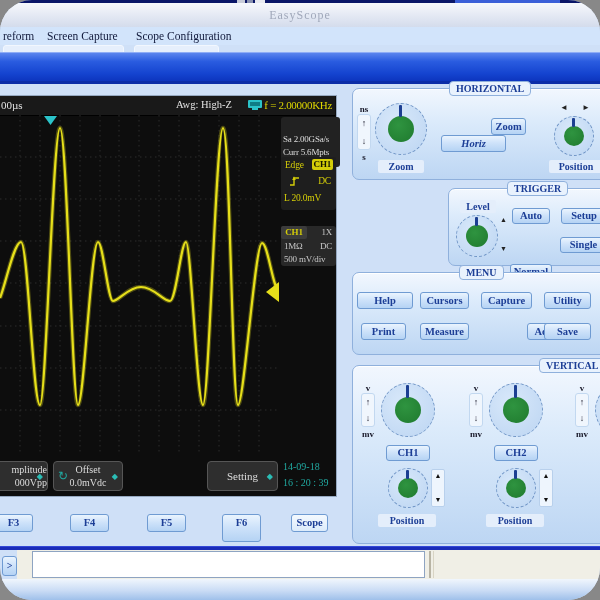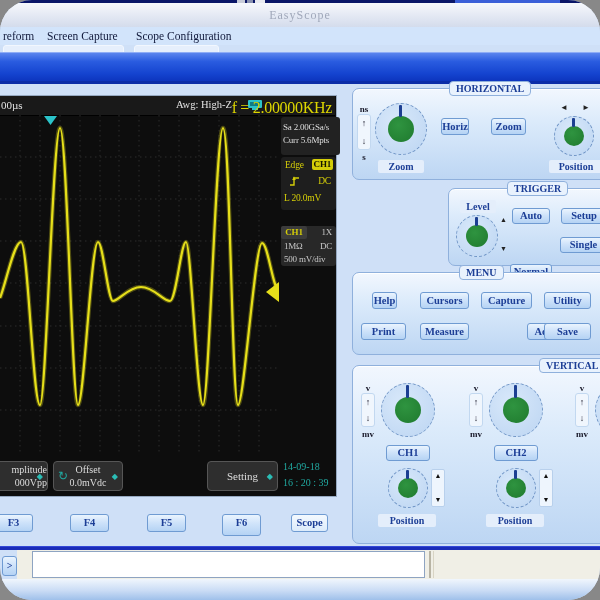--- a/index.html
+++ b/index.html
@@ -19,21 +19,21 @@
   .subbox{top:45px;height:10px;background:#e6effc;border:1px solid #f2f7fe;border-radius:3px 3px 0 0;}
   .blueband{left:0;top:52px;width:600px;height:28px;
             background:linear-gradient(180deg,#5b85ee 0%,#2a5ce0 30%,#1443cf 75%,#0d35be 100%);
             border-top:1px solid #8fadf6;border-bottom:3px solid #0b2da8;}
 
   
   .scope{left:0;top:95px;width:337px;height:402px;background:#0d0d0d;
          border:1px solid #95a8c0;border-left:none;box-sizing:border-box;}
   .tbar{left:0;top:0;width:335px;height:19px;background:#191919;border-bottom:1px solid #000;}
   .tb-txt{top:3px;font-size:11px;color:#e3e3e3;}
-  .tb-freq{top:3px;right:3px;font-size:16px;color:#ddd600;letter-spacing:-0.3px;}
+  .tb-freq{top:3px;right:3px;font-size:11px;color:#ddd600;letter-spacing:-0.3px;}
   .moni{left:248px;top:4px;width:14px;height:8px;background:#2bc3c9;border-radius:1px;}
   .moni-scr{position:absolute;left:2px;top:2px;width:10px;height:4px;background:#0f7d85;}
   .moni-std{position:absolute;left:4px;top:8px;width:6px;height:2px;background:#2bc3c9;}
 
   .infobox{background:#222;border-radius:3px;color:#dedede;font-size:9px;letter-spacing:-0.2px;}
   .ycol{color:#d4cd08;}
   .chbadge{position:absolute;right:3px;top:2px;background:#d4cd08;color:#151500;font-weight:bold;
            padding:0 2px;border-radius:2px;font-size:9px;line-height:11px;}
   .chtab{position:absolute;left:0;top:0;width:26px;height:13px;background:#3c3c3c;border-radius:2px;
          color:#d4cd08;font-weight:bold;text-align:center;line-height:13px;}
@@ -139,21 +139,21 @@
         <line x1="0" y1="211" x2="279" y2="211"></line>
           <line x1="0" y1="253" x2="279" y2="253"></line>
         <line x1="0" y1="295" x2="279" y2="295"></line>
       </g>
       <path fill="none" stroke="#e6df1a" stroke-width="4.5" opacity="0.3" d="M0,183 C6,168 14,127 21,127 C28,127 33,290 40,290 C46,290 53,13 60,13 C67,13 72,290 78,290 C84,290 91,127 98,127 C103,127 108,186 113,186 C119,186 128,172 141,172 C154,172 163,186 170,186 C176,186 181,127 186,127 C191,127 197,290 203,290 C209,290 216,13 223,13 C230,13 232,290 238,290 C244,290 255,128 262,128 C268,128 273,175 279,176"></path>
       <path fill="none" stroke="#e6df1a" stroke-width="2.2" stroke-linejoin="round" d="M0,183 C6,168 14,127 21,127 C28,127 33,290 40,290 C46,290 53,13 60,13 C67,13 72,290 78,290 C84,290 91,127 98,127 C103,127 108,186 113,186 C119,186 128,172 141,172 C154,172 163,186 170,186 C176,186 181,127 186,127 C191,127 197,290 203,290 C209,290 216,13 223,13 C230,13 232,290 238,290 C244,290 255,128 262,128 C268,128 273,175 279,176"></path>
       <polygon points="44,1 57,1 50.5,10" fill="#2bc3c9"></polygon>
       <polygon points="279,167 279,187 266,177" fill="#e6df1a"></polygon>
     </svg>
 
-    <div class="abs infobox" style="left:281px;top:21px;width:55px;height:34px;padding:4px 2px 0 2px;line-height:13px;">
+    <div class="abs infobox" style="left:281px;top:21px;width:55px;height:34px;padding:16px 2px 0 2px;line-height:13px;">
       <div>Sa 2.00GSa/s</div>
       <div>Curr 5.6Mpts</div>
     </div>
 
     <div class="abs infobox ycol" style="left:281px;top:61px;width:55px;height:53px;background:#1e1e1e;font-size:9.5px;">
       <div class="abs" style="left:4px;top:3px;">Edge</div>
       <div class="chbadge">CH1</div>
       <svg class="abs" style="left:8px;top:18px;" width="12" height="12" viewBox="0 0 12 12">
         <path d="M1,10 L5,10 L5,3 L10,3" stroke="#d4cd08" fill="none" stroke-width="1.4"></path>
         <polygon points="3.2,5 5,1.2 6.8,5" fill="#d4cd08"></polygon>
@@ -187,37 +187,37 @@
     </div>
     <div class="abs teal" style="left:283px;top:363px;font-size:10px;line-height:16px;">
       <div>14-09-18</div>
       <div>16 : 20 : 39</div>
     </div>
   </div>
 
   <div class="btn" style="left:-6px;top:514px;width:39px;height:18px;line-height:16px;">F3</div>
   <div class="btn" style="left:70px;top:514px;width:39px;height:18px;line-height:16px;">F4</div>
   <div class="btn" style="left:147px;top:514px;width:39px;height:18px;line-height:16px;">F5</div>
-  <div class="btn" style="left:222px;top:514px;width:39px;height:22px;line-height:16px;">F6</div>
+  <div class="btn" style="left:222px;top:514px;width:39px;height:28px;line-height:16px;">F6</div>
   <div class="btn" style="left:291px;top:514px;width:37px;height:18px;line-height:16px;background:linear-gradient(180deg,#f4f9fe,#dcebfb);">Scope</div>
 
   <div class="abs groupbox" style="left:352px;top:88px;width:256px;height:90px;">
     <div class="grouptab" style="left:96px;">HORIZONTAL</div>
     <div class="unitlabel" style="left:3px;top:15px;width:16px;">ns</div>
     <div class="unitbox" style="left:4px;top:25px;width:14px;height:36px;">
       <span>↑</span>
       <span>↓</span>
     </div>
     <div class="unitlabel" style="left:3px;top:63px;width:16px;">s</div>
     <div class="knob" style="left:22px;top:14px;width:52px;height:52px;">
       <div class="kgreen" style="left:12px;top:12px;width:26px;height:26px;"></div>
       <div class="kptr" style="left:23px;top:1px;height:12px;"></div>
     </div>
     <div class="lightlabel" style="left:25px;top:71px;width:46px;height:13px;line-height:13px;">Zoom</div>
-    <div class="btn" style="left:88px;top:29px;width:28px;height:17px;line-height:15px;">Horiz</div>
+    <div class="btn" style="left:88px;top:46px;width:65px;height:17px;line-height:15px;font-style:italic;">Horiz</div>
     <div class="btn" style="left:138px;top:29px;width:35px;height:17px;line-height:15px;">Zoom</div>
     <div class="arrpair" style="left:203px;top:14px;width:38px;">
       <span>◄</span>
       <span>►</span>
     </div>
     <div class="knob" style="left:201px;top:27px;width:40px;height:40px;">
       <div class="kgreen" style="left:9px;top:9px;width:20px;height:20px;"></div>
       <div class="kptr" style="left:17px;top:1px;height:9px;"></div>
     </div>
     <div class="lightlabel" style="left:196px;top:71px;width:54px;height:13px;line-height:13px;">Position</div>
@@ -234,21 +234,21 @@
     <div class="tinyarrow" style="left:51px;top:27px;">▲</div>
     <div class="tinyarrow" style="left:51px;top:56px;">▼</div>
     <div class="btn" style="left:63px;top:19px;width:38px;height:16px;line-height:14px;">Auto</div>
     <div class="btn" style="left:112px;top:19px;width:46px;height:16px;line-height:14px;">Setup</div>
     <div class="btn" style="left:61px;top:48px;width:42px;height:16px;line-height:14px;margin-top:27px;">Normal</div>
     <div class="btn" style="left:111px;top:48px;width:47px;height:16px;line-height:14px;">Single</div>
   </div>
 
   <div class="abs groupbox" style="left:352px;top:272px;width:256px;height:81px;">
     <div class="grouptab" style="left:106px;">MENU</div>
-    <div class="btn" style="left:19px;top:19px;width:25px;height:17px;line-height:15px;">Help</div>
+    <div class="btn" style="left:4px;top:19px;width:56px;height:17px;line-height:15px;">Help</div>
     <div class="btn" style="left:67px;top:19px;width:49px;height:17px;line-height:15px;">Cursors</div>
     <div class="btn" style="left:128px;top:19px;width:51px;height:17px;line-height:15px;">Capture</div>
     <div class="btn" style="left:191px;top:19px;width:47px;height:17px;line-height:15px;">Utility</div>
     <div class="btn" style="left:8px;top:50px;width:45px;height:17px;line-height:15px;">Print</div>
     <div class="btn" style="left:67px;top:50px;width:49px;height:17px;line-height:15px;">Measure</div>
     <div class="btn" style="left:128px;top:50px;width:51px;height:17px;line-height:15px;margin-left:46px;">Acquire</div>
     <div class="btn" style="left:191px;top:50px;width:47px;height:17px;line-height:15px;">Save</div>
   </div>
 
   <div class="abs groupbox" style="left:352px;top:365px;width:256px;height:177px;">

